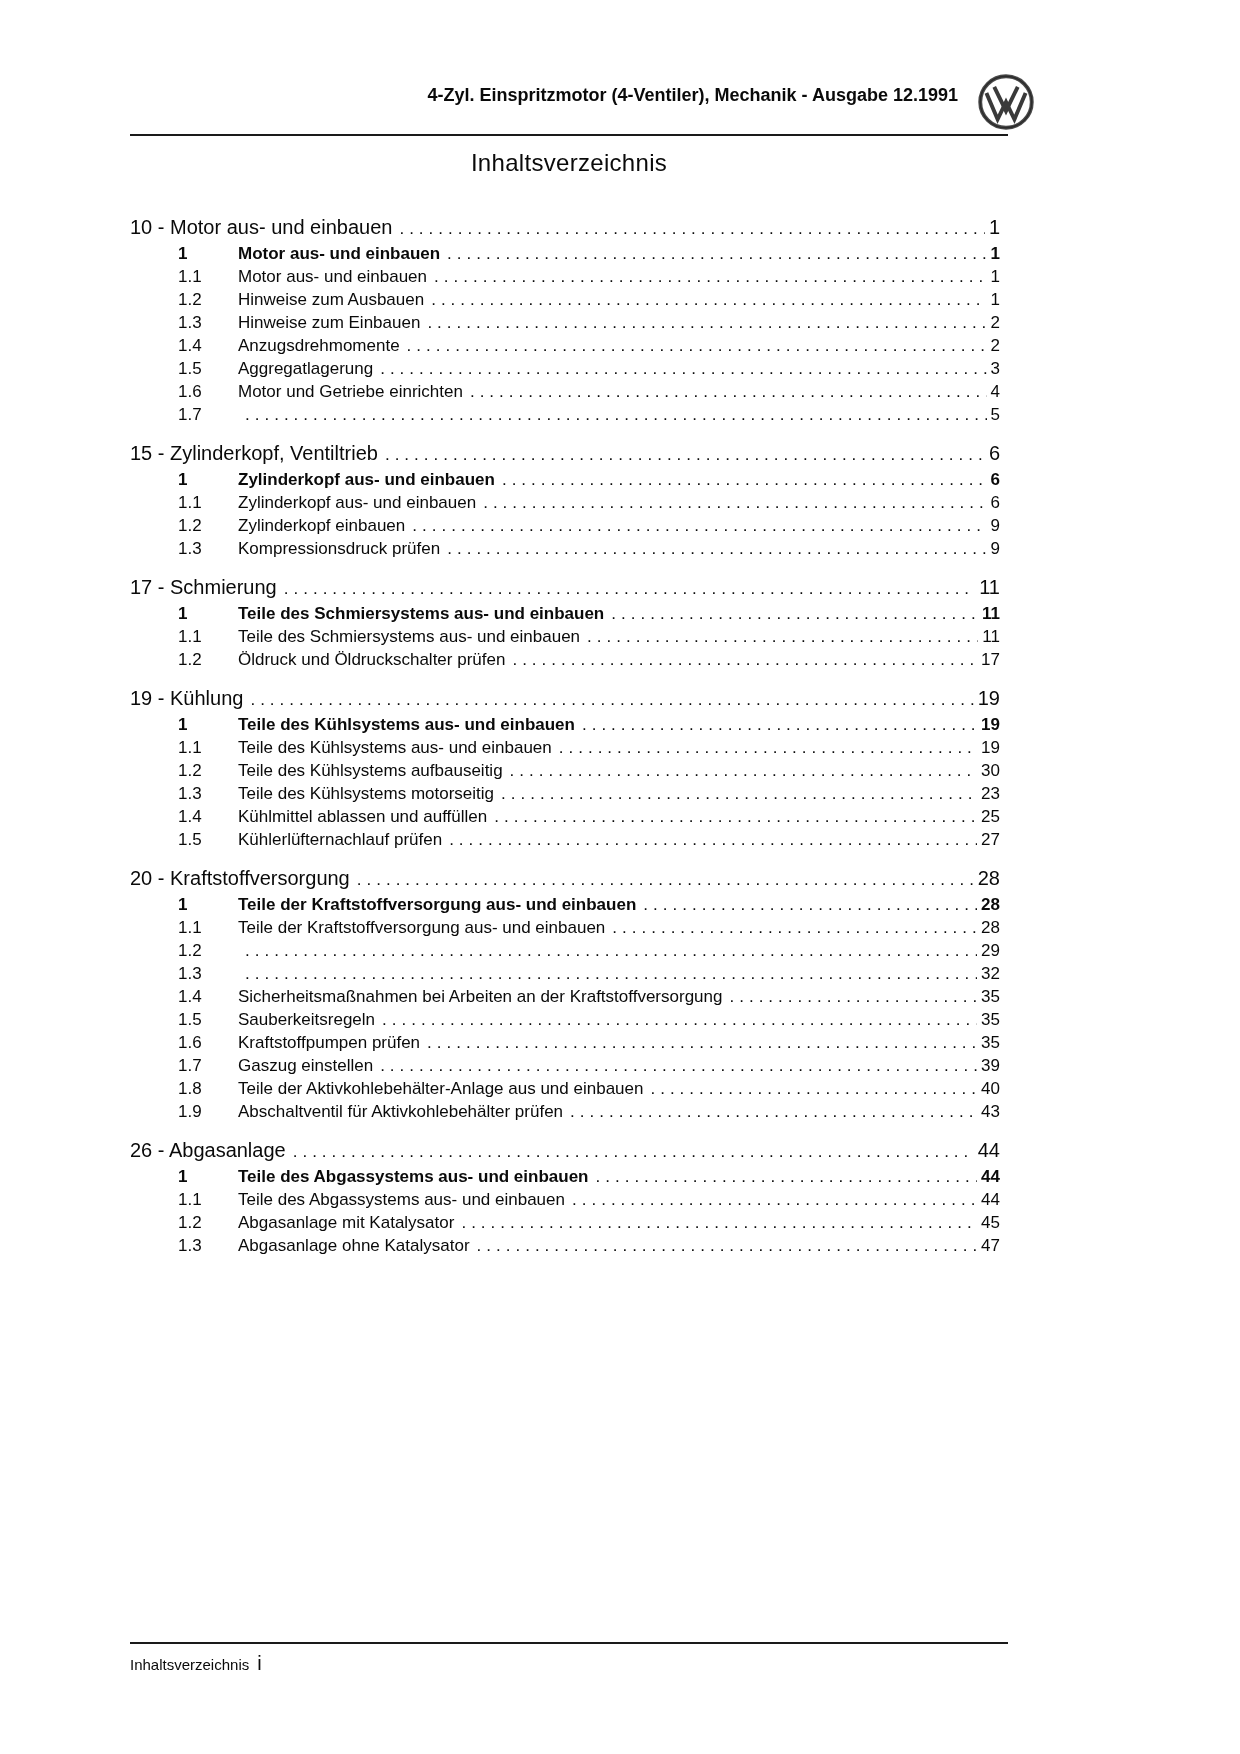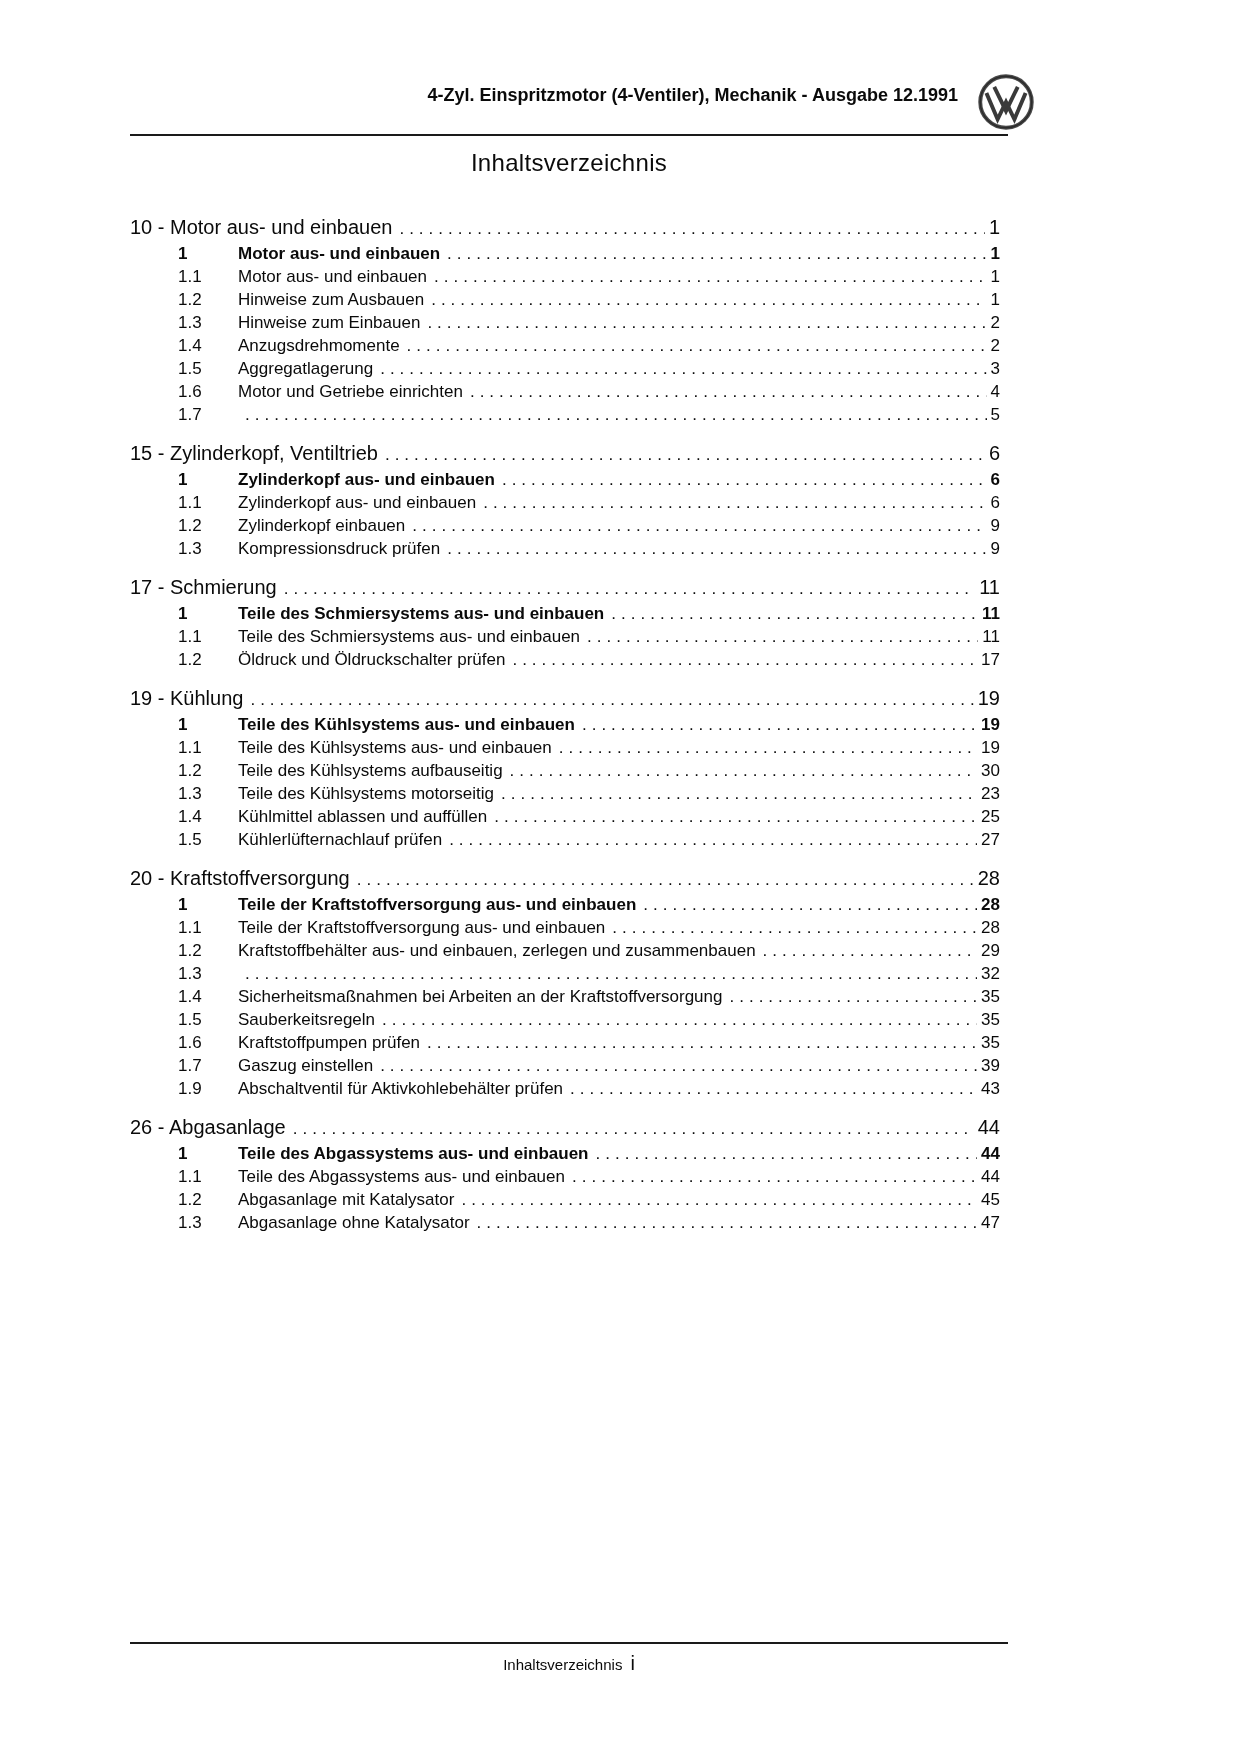--- a/index.html
+++ b/index.html
@@ -52,21 +52,21 @@
     content: "........................................................................................................................";
     letter-spacing: 5px; font-weight: 400; font-size: 17px; color: #0a0a0a;
   }
   .toc-page { flex: none; }
   .footer-rule {
     position: absolute; left: 130px; top: 1642px; width: 878px;
     border-top: 2px solid #1a1a1a;
   }
   .footer-text {
     position: absolute; left: 130px; top: 1650px; width: 878px;
-    text-align: center; font-size: 15px; line-height: 26px;
+    text-align: left; font-size: 15px; line-height: 26px;
   }
   .footer-page { font-size: 20px; margin-left: 8px; }
 </style>
 </head>
 <body>
 
 <div class="header-text">
   <div>4-Zyl. Einspritzmotor (4-Ventiler), Mechanik - Ausgabe 12.1991</div>
 </div>
 
@@ -250,21 +250,20 @@
         <span class="toc-page">28</span>
       </div>
       <div class="toc-row toc-entry">
         <span class="toc-num">1.1</span>
         <span class="toc-label">Teile der Kraftstoffversorgung aus- und einbauen</span>
         <span class="leader"></span>
         <span class="toc-page">28</span>
       </div>
       <div class="toc-row toc-entry">
         <span class="toc-num">1.2</span>
-        <span class="toc-label">Kraftstoffbehälter aus- und einbauen, zerlegen und zusammenbauen</span>
         <span class="leader"></span>
         <span class="toc-page">29</span>
       </div>
       <div class="toc-row toc-entry">
         <span class="toc-num">1.3</span>
         <span class="leader"></span>
         <span class="toc-page">32</span>
       </div>
       <div class="toc-row toc-entry">
         <span class="toc-num">1.4</span>
@@ -282,20 +281,26 @@
         <span class="toc-num">1.6</span>
         <span class="toc-label">Kraftstoffpumpen prüfen</span>
         <span class="leader"></span>
         <span class="toc-page">35</span>
       </div>
       <div class="toc-row toc-entry">
         <span class="toc-num">1.7</span>
         <span class="toc-label">Gaszug einstellen</span>
         <span class="leader"></span>
         <span class="toc-page">39</span>
+      </div>
+      <div class="toc-row toc-entry">
+        <span class="toc-num">1.8</span>
+        <span class="toc-label">Teile der Aktivkohlebehälter-Anlage aus und einbauen</span>
+        <span class="leader"></span>
+        <span class="toc-page">40</span>
       </div>
       <div class="toc-row toc-entry">
         <span class="toc-num">1.9</span>
         <span class="toc-label">Abschaltventil für Aktivkohlebehälter prüfen</span>
         <span class="leader"></span>
         <span class="toc-page">43</span>
       </div>
     </section>
     <section class="toc-section">
       <div class="toc-row toc-heading">

